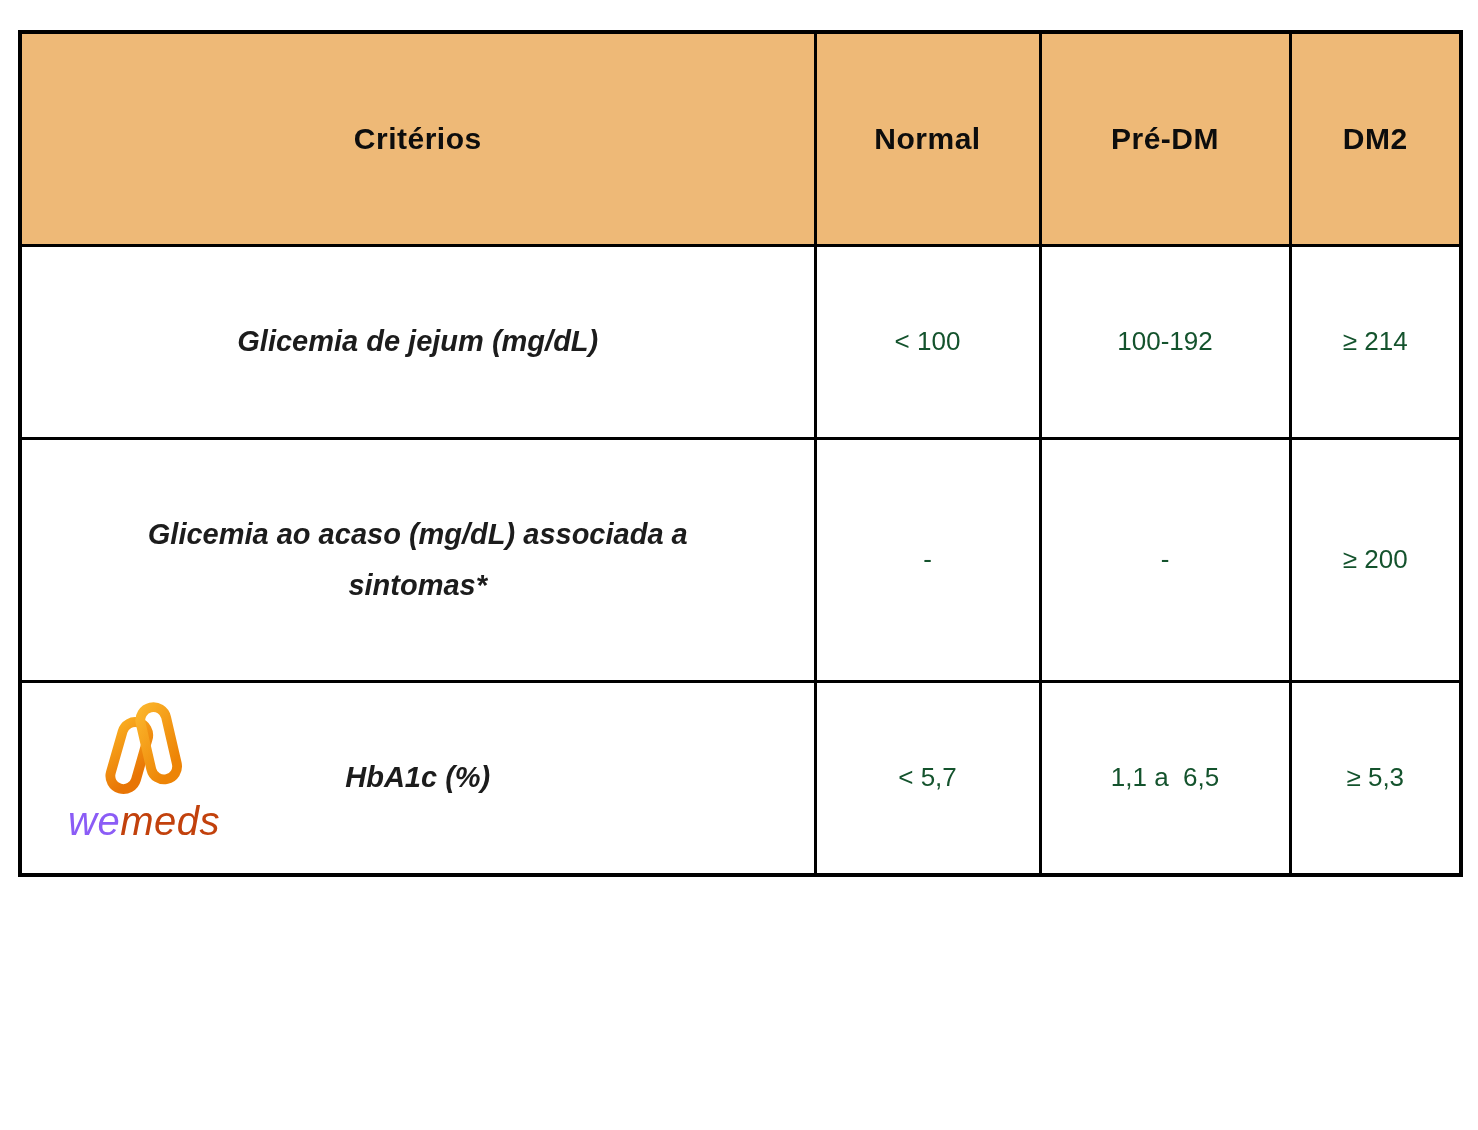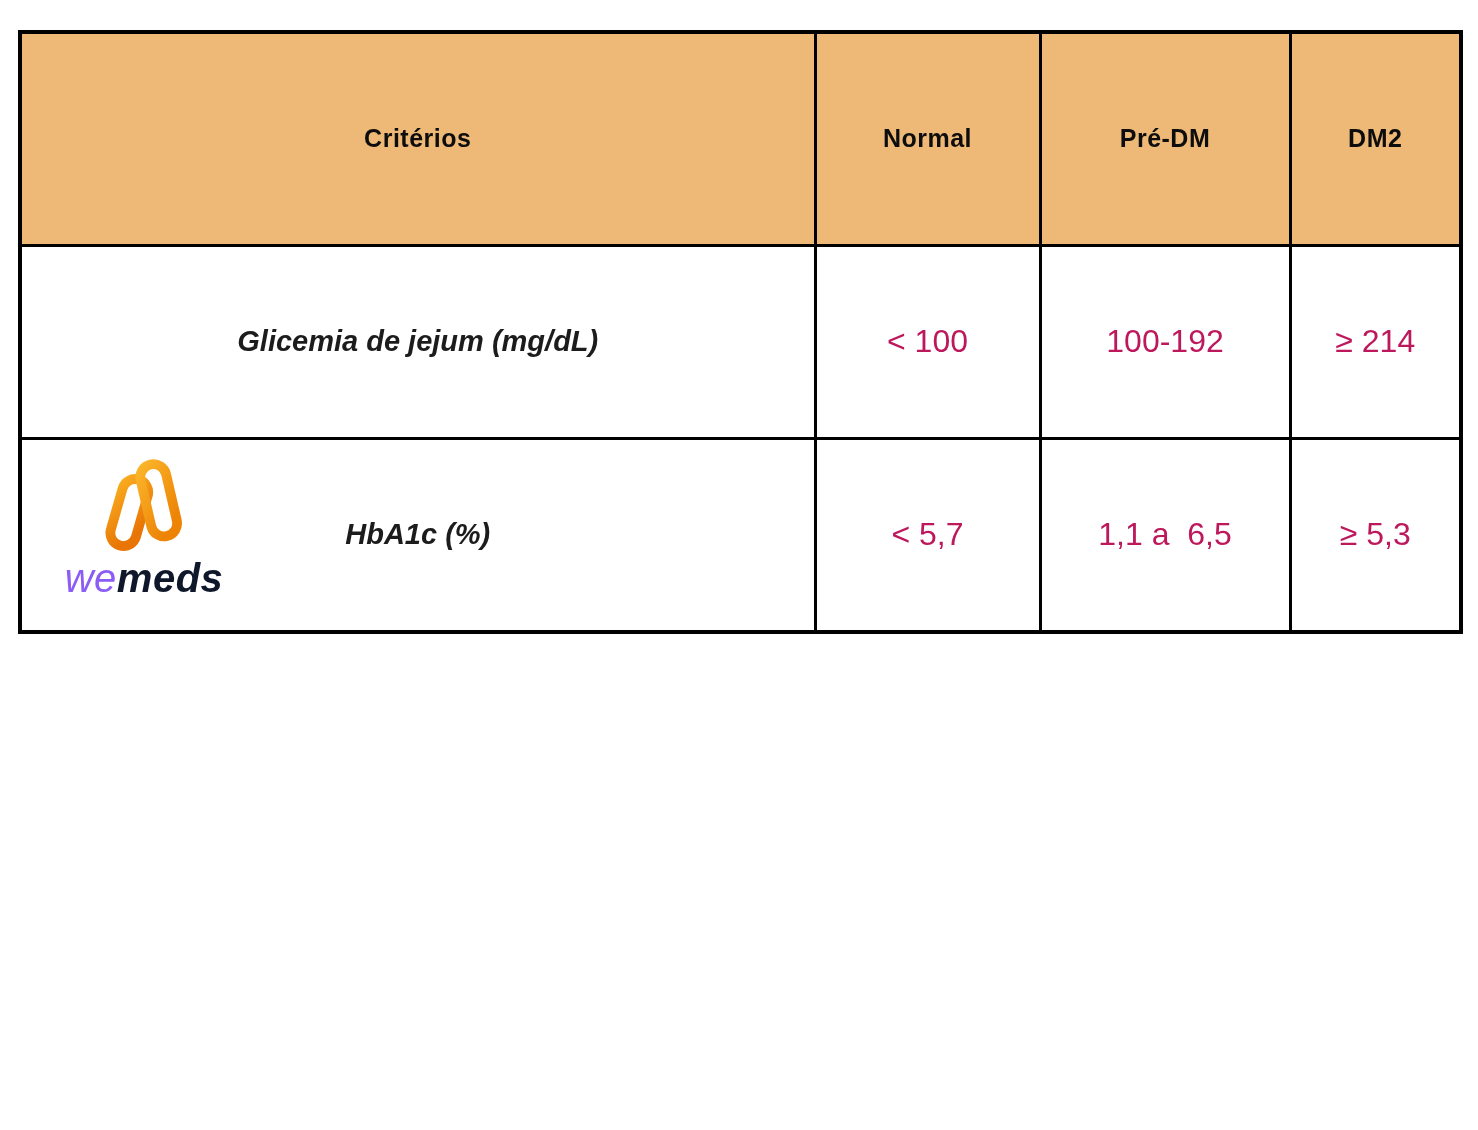--- a/index.html
+++ b/index.html
@@ -33,41 +33,41 @@
   table.criteria { border: 4px solid #000000; }
 
   tr.header-row { height: 213px; }
   tr.row-1 { height: 193px; }
   tr.row-2 { height: 243px; }
   tr.row-3 { height: 212px; }
   tr.row-4 { height: 194px; }
 
   th.hdr {
     background: #eeb977;
-    font-size: 25px;
+    font-size: 30px;
     font-weight: 700;
     color: #0d0d0d;
     letter-spacing: 0.5px;
   }
 
   td.crit {
     font-size: 29px;
     font-weight: 700;
     font-style: italic;
     line-height: 1.75;
   }
   td.crit .crit-inner {
     display: inline-block;
     max-width: 645px;
   }
   td.val {
-    font-size: 32px;
+    font-size: 26px;
     font-weight: 400;
     white-space: pre;
-    color: #be185d;
+    color: #14532d;
   }
 
   td.crit-logo { position: relative; }
   .logo {
     position: absolute;
     left: 36px;
     top: 16px;
     width: 172px;
     display: flex;
     flex-direction: column;
@@ -75,21 +75,21 @@
     gap: 2px;
   }
   .logo-mark { width: 98px; height: 100px; }
   .logo-text {
     font-size: 40px;
     line-height: 1;
     letter-spacing: 0.5px;
     white-space: nowrap;
   }
   .logo-text .we   { font-weight: 400; color: #8b5cf6; }
-  .logo-text .meds { font-weight: 700; color: #0f172a; }
+  .logo-text .meds { font-weight: 400; color: #c2410c; }
 </style>
 </head>
 <body>
 
 <div class="page">
   <table class="criteria">
     <colgroup>
       <col style="width:795px">
       <col style="width:225px">
       <col style="width:250px">
@@ -102,20 +102,26 @@
         <th class="hdr">Pré-DM</th>
         <th class="hdr">DM2</th>
       </tr>
     </thead>
     <tbody>
       <tr class="row-1">
         <td class="crit"><span class="crit-inner">Glicemia de jejum (mg/dL)</span></td>
         <td class="val">&lt; 100</td>
         <td class="val">100-192</td>
         <td class="val">≥ 214</td>
+      </tr>
+      <tr class="row-2">
+        <td class="crit"><span class="crit-inner">Glicemia ao acaso (mg/dL) associada a sintomas*</span></td>
+        <td class="val">-</td>
+        <td class="val">-</td>
+        <td class="val">≥ 200</td>
       </tr>
       <tr class="row-4">
         <td class="crit crit-logo">
           <div class="logo">
             <svg class="logo-mark" viewBox="0 0 120 120" xmlns="http://www.w3.org/2000/svg">
               <defs>
                 <linearGradient id="wg" x1="0" y1="0" x2="0.55" y2="1">
                   <stop offset="0" stop-color="#F9AB1E"></stop>
                   <stop offset="1" stop-color="#E87505"></stop>
                 </linearGradient>

